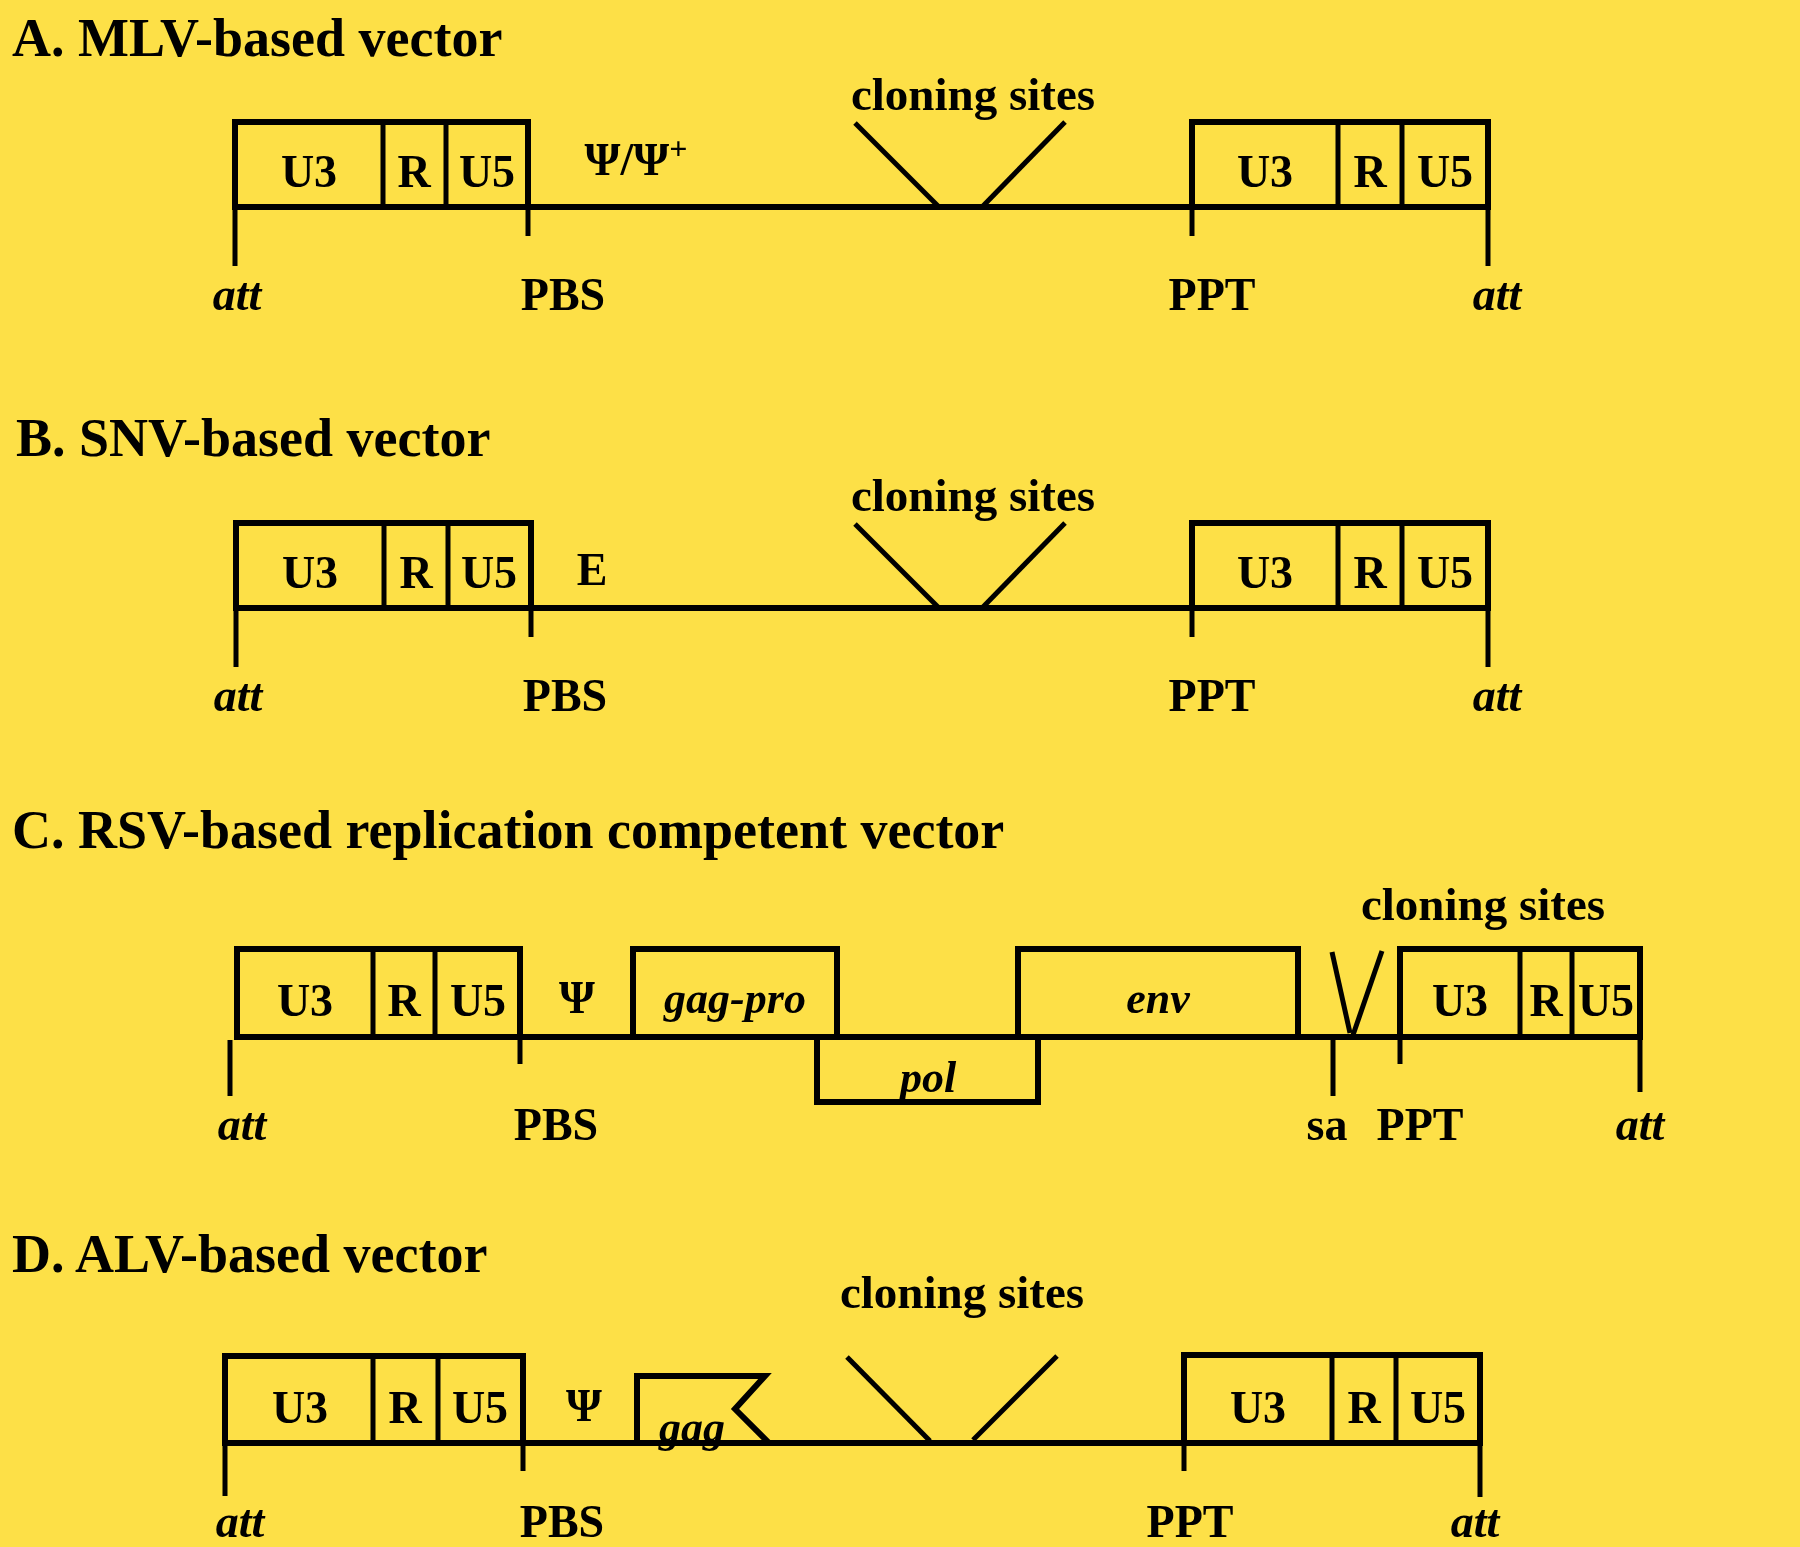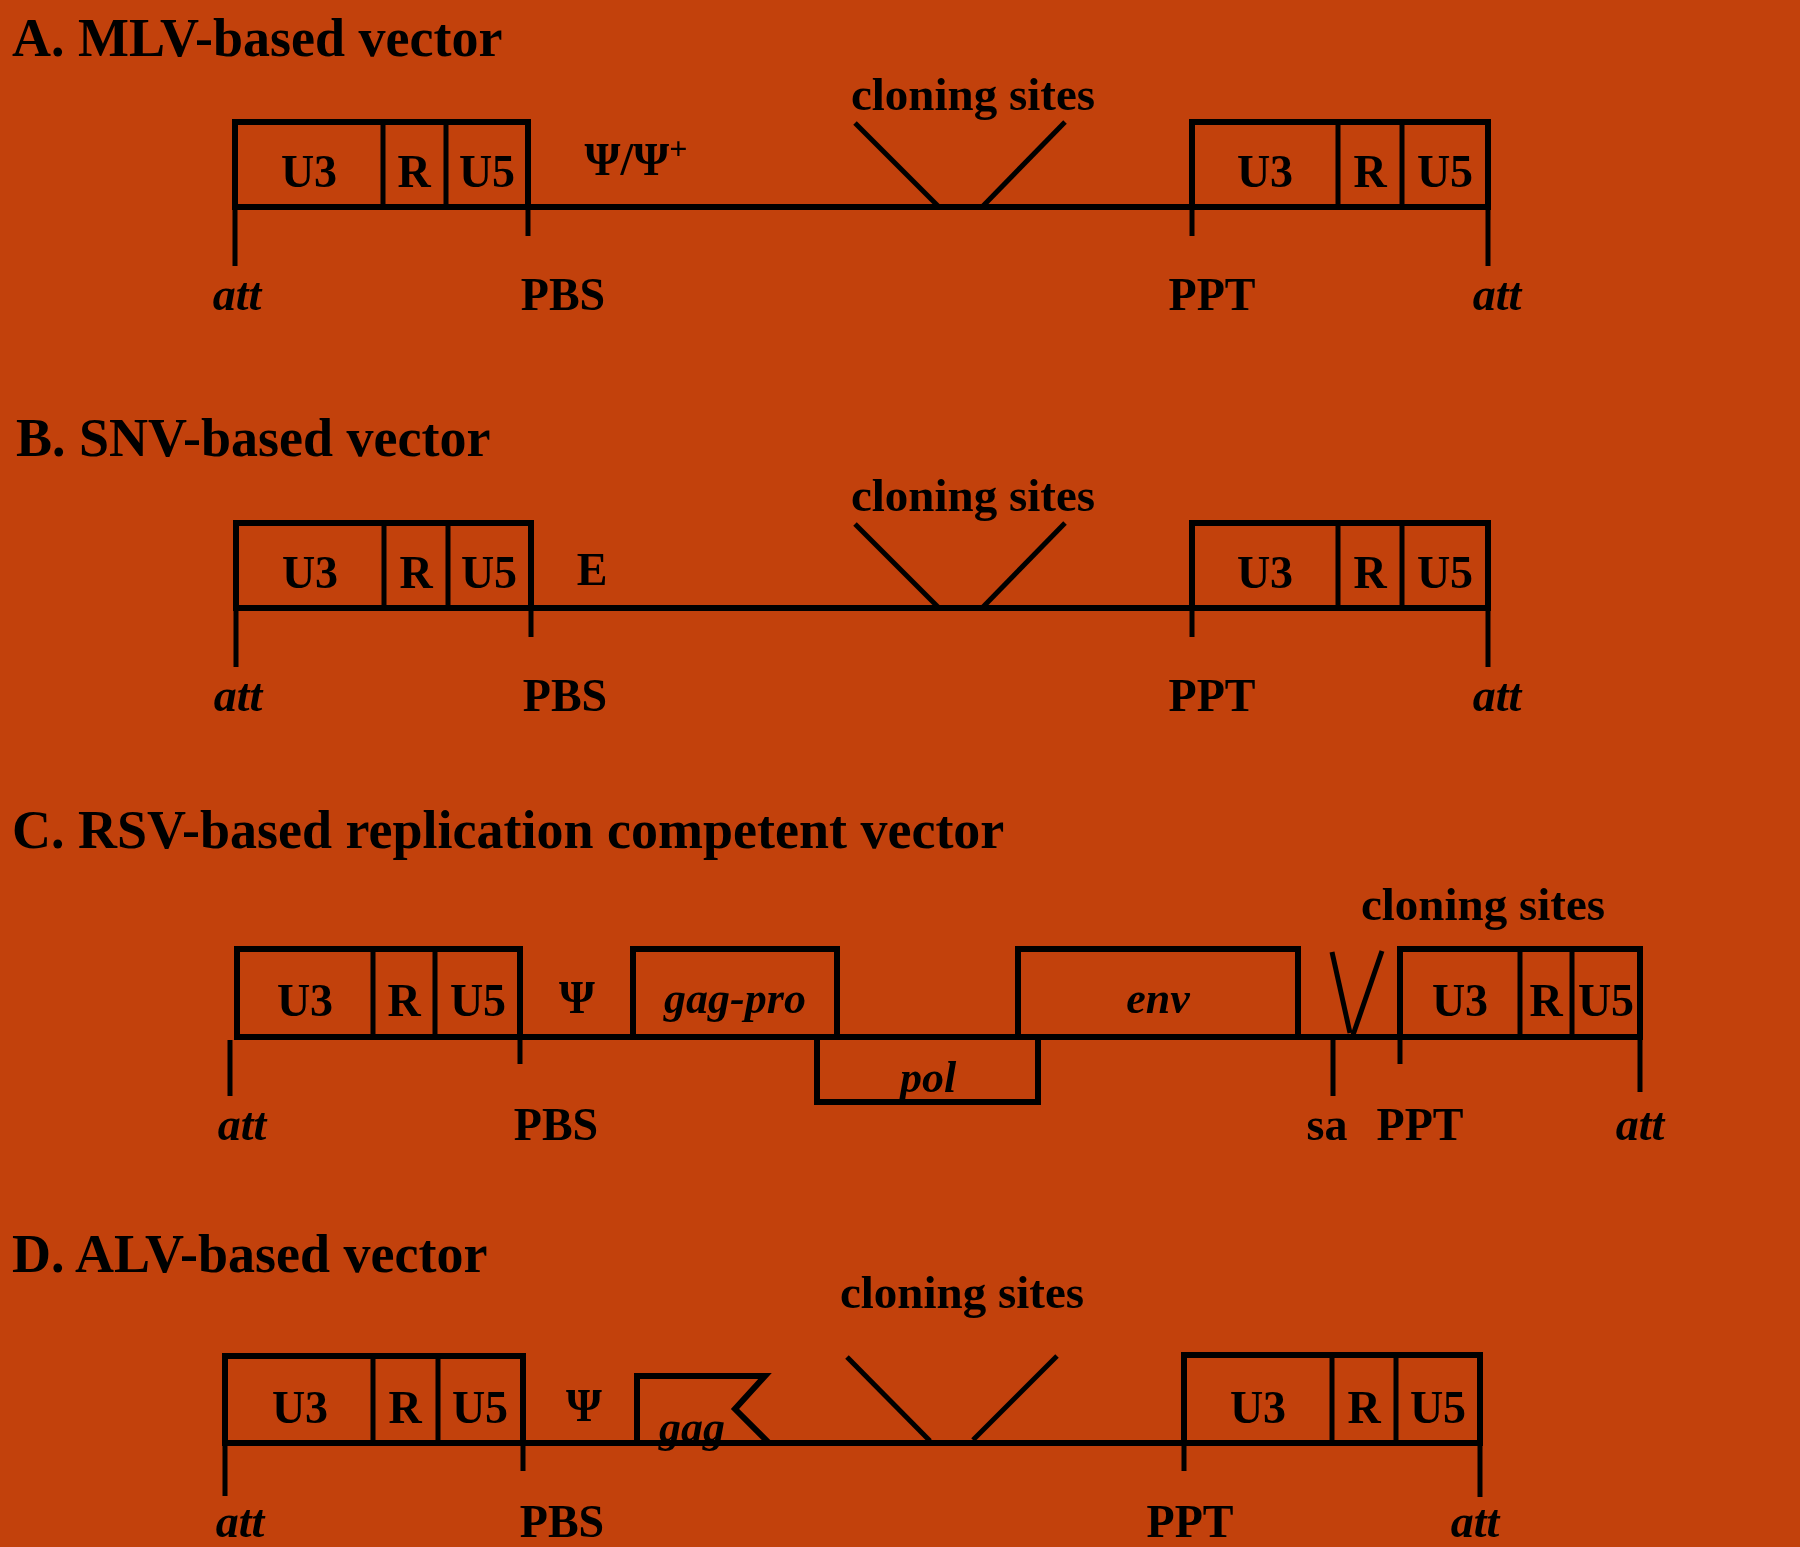--- a/index.html
+++ b/index.html
@@ -1,16 +1,16 @@
 <!DOCTYPE html>
 <html><head>
 <meta charset="utf-8">
 <style>
   html,body{margin:0;padding:0;background:#ffffff;}
-  #canvas{position:relative;width:1800px;height:1547px;background:#c2410c;overflow:hidden;}
+  #canvas{position:relative;width:1800px;height:1547px;background:#fde047;overflow:hidden;}
   svg{display:block;}
   text{fill:#000000;font-family:"Liberation Serif","DejaVu Serif",serif;font-weight:bold;}
   .title{font-size:54px;}
   .clone{font-size:47px;}
   .boxlbl{font-size:46px;}
   .sig{font-size:46px;}
   .gene{font-size:44px;font-style:italic;}
   .blbl{font-size:46px;}
   .ital{font-style:italic;}
   .stroke{stroke:#000000;fill:none;}

